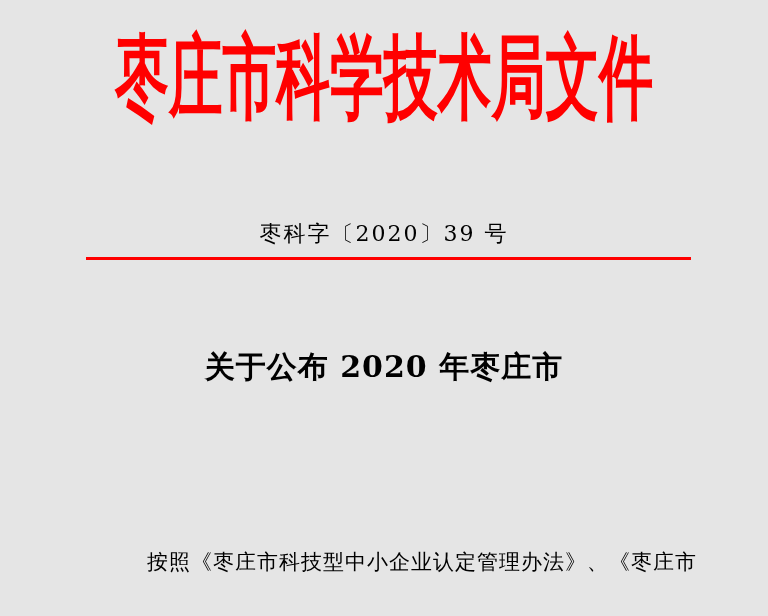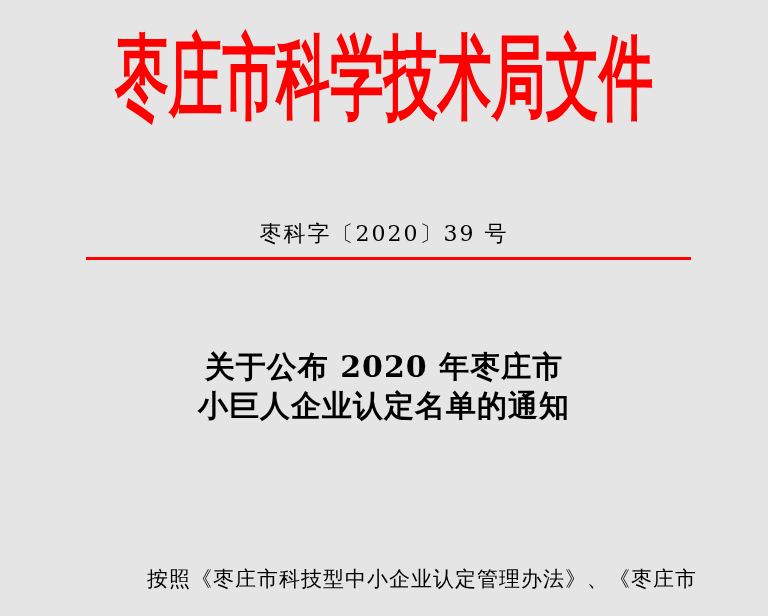--- a/index.html
+++ b/index.html
@@ -83,40 +83,39 @@
     top: 531px;
     width: 580px;
     font-size: 21px;
     letter-spacing: 1px;
     color: #000000;
   }
   .salutation {
     white-space: nowrap;
   }
   .paragraph {
-    margin-top: 34px;
+    margin-top: 17px;
     text-indent: 44px;
     white-space: nowrap;
   }
 </style>
 </head>
 <body>
 
 <div class="page">
 
   <div class="agency-wrap">
     <div class="agency-title">枣庄市科学技术局文件</div>
   </div>
 
   <div class="doc-number">枣科字〔2020〕39 号</div>
 
   <div class="red-line"></div>
 
   <div class="notice-title">
     <div class="line">关于公布 2020 年枣庄市</div>
-    <div class="line">小巨人企业认定名单的通知</div>
   </div>
 
   <div class="body-text">
     <div class="paragraph">按照《枣庄市科技型中小企业认定管理办法》、《枣庄市</div>
   </div>
 
 </div>
 
 </body></html>

